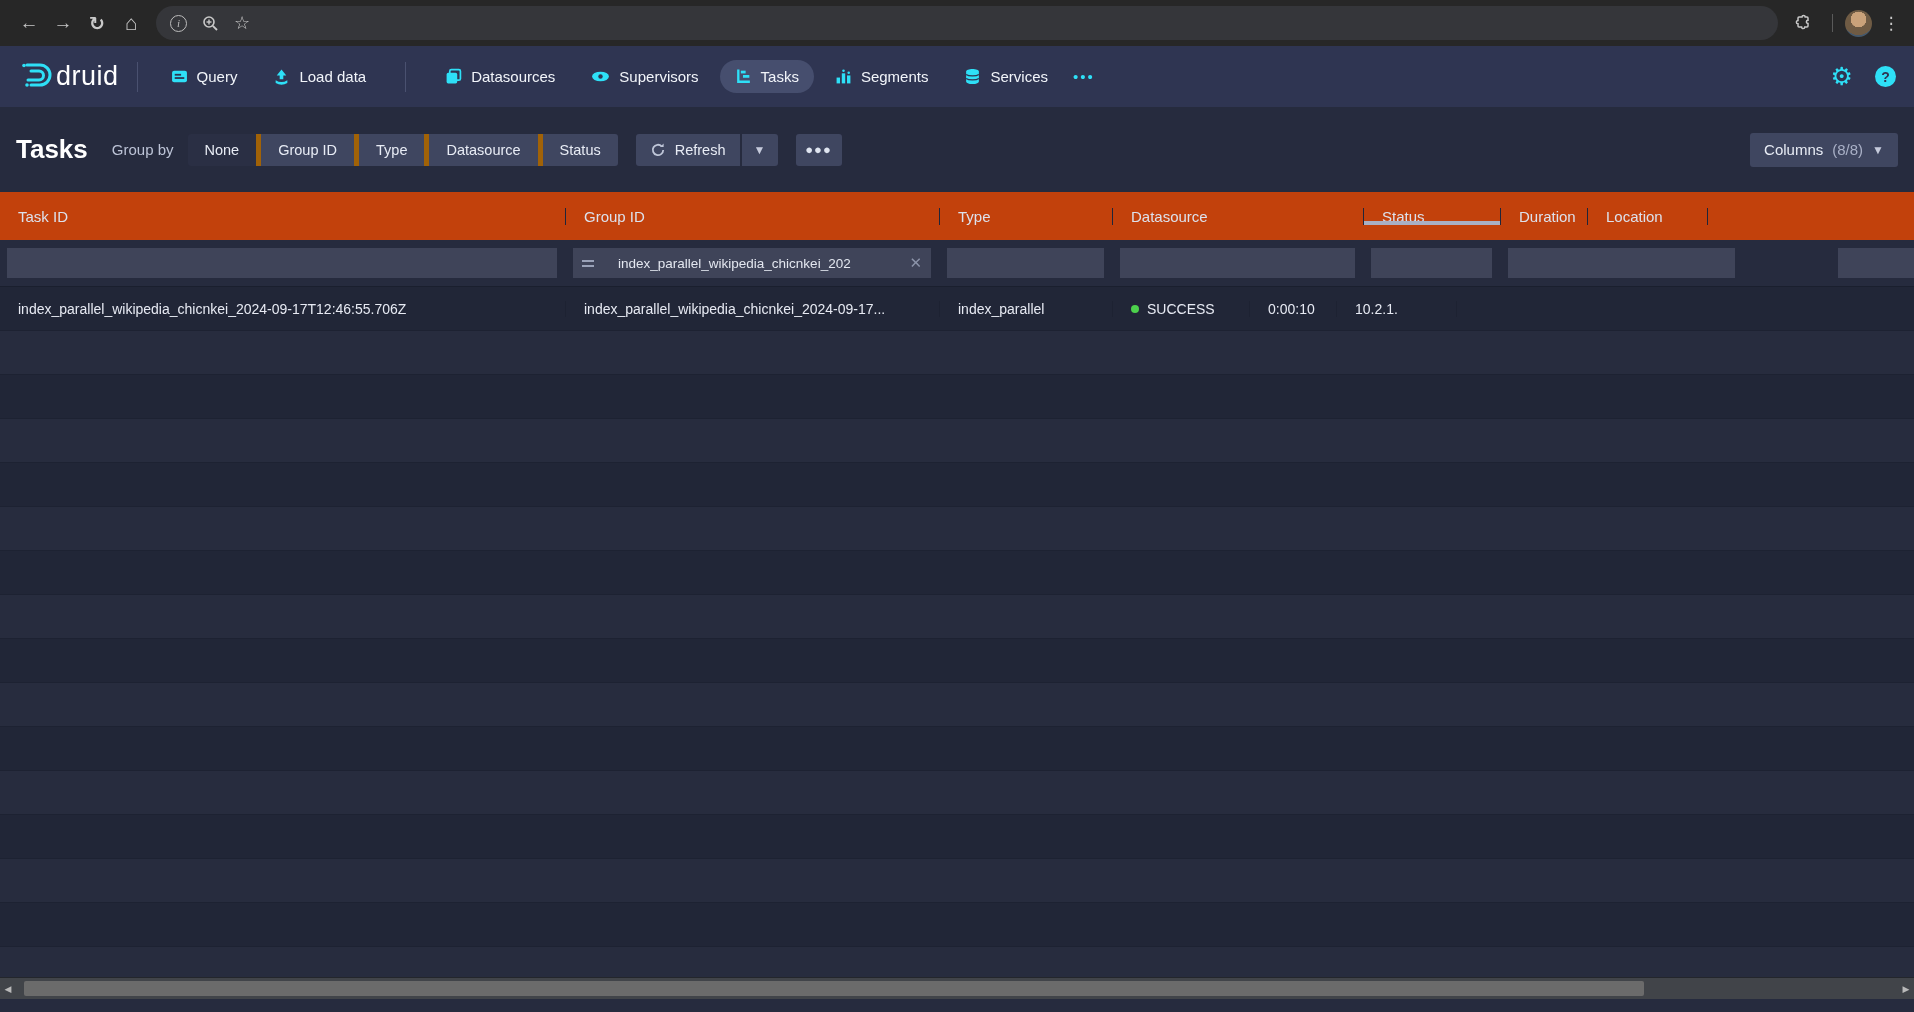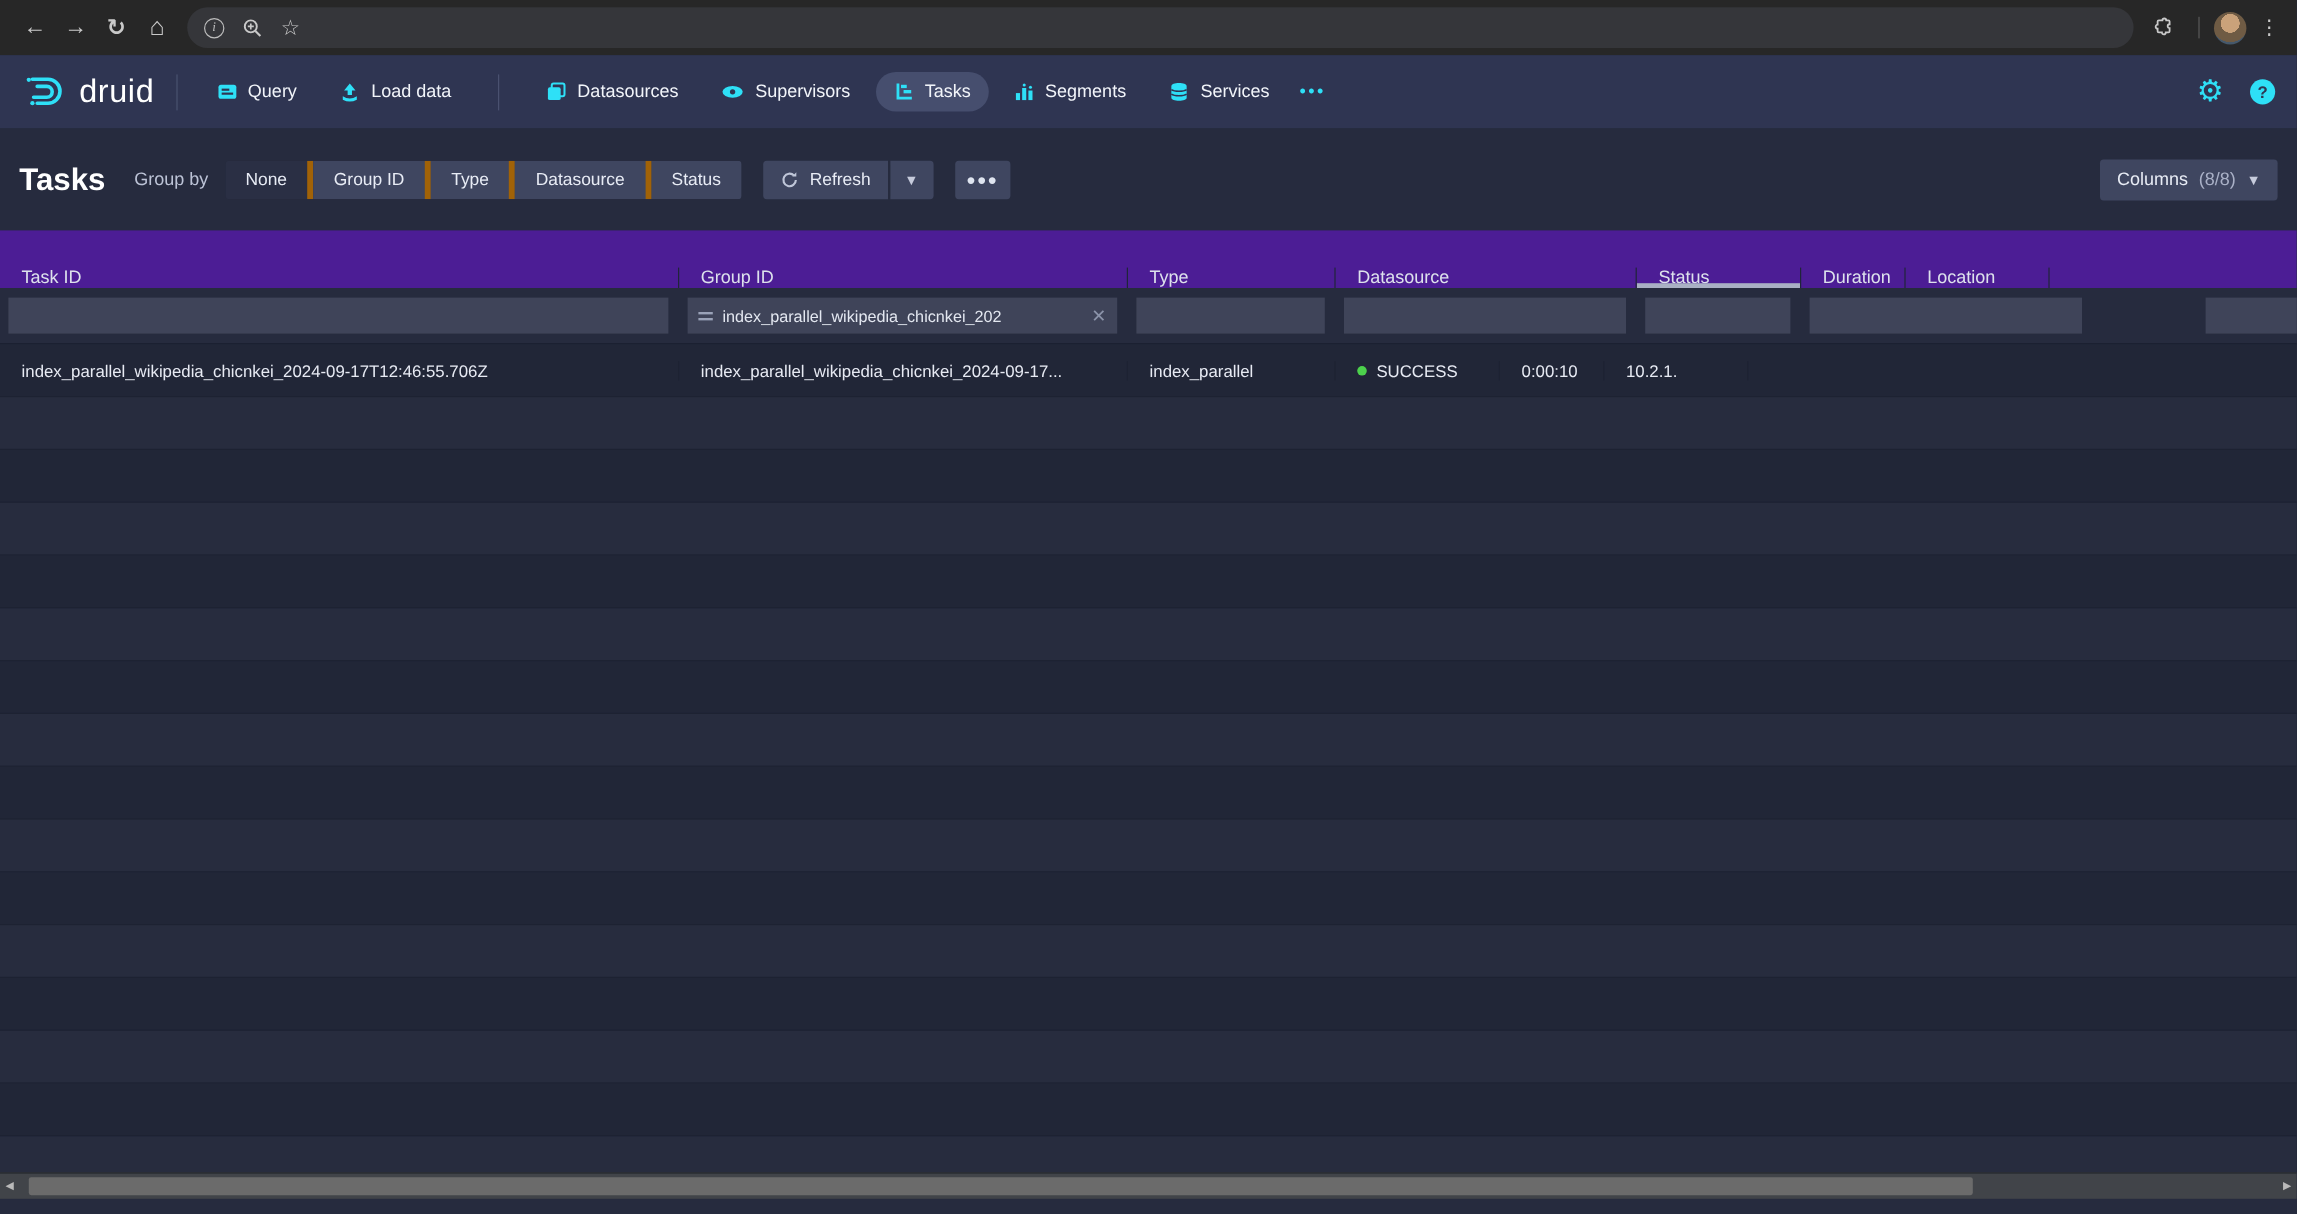--- a/index.html
+++ b/index.html
@@ -18,21 +18,21 @@
   .url-text { font-size:13.5px; color:#9aa0a6; white-space:nowrap; overflow:hidden; flex:1 1 auto; }
   .url-text b { color:#e8eaed; font-weight:400; }
   .pill-right { display:flex; align-items:center; gap:6px; flex:0 0 auto; }
   .chrome-right { display:flex; align-items:center; gap:8px; flex:0 0 auto; }
   .vsep { width:1.5px; height:18px; background:#5a5a5a; margin:0 4px; }
   .avatar { width:27px; height:27px; border-radius:50%;
     background:radial-gradient(circle at 50% 35%, #caa27a 0 35%, #6f5b44 36% 70%, #45586b 71%); }
 
   
   .navbar { height:61px; background:#2f3552; display:flex; align-items:center; padding:0 18px; }
-  .logo-wrap { display:flex; align-items:flex-end; gap:10px; }
+  .logo-wrap { display:flex; align-items:flex-start; gap:0; }
   .brand { color:#ffffff; font-size:27px; letter-spacing:0.5px; }
   .nav-div { width:1px; height:30px; background:#4a5170; margin:0 18px; }
   .nav-items { display:flex; align-items:center; gap:6px; }
   .nav-item { display:flex; align-items:center; gap:9px; padding:8px 15px; border-radius:19px;
     color:#f2f5fa; font-size:15px; cursor:pointer; }
   .nav-item.active { background:#464e6e; }
   .nav-item svg { display:block; }
   .nav-more { color:#2ee0f7; font-size:15px; letter-spacing:2px; padding:8px 10px; }
   .nav-right { margin-left:auto; display:flex; align-items:center; gap:22px; }
   .gear { color:#2ee0f7; font-size:25px; line-height:1; }
@@ -54,30 +54,30 @@
   .split-btn .btn.main { border-radius:3px 0 0 3px; }
   .split-btn .caret-seg { width:36px; justify-content:center; border-radius:0 3px 3px 0;
     margin-left:2px; padding:0; }
   .more-btn { margin-left:18px; width:46px; justify-content:center; color:#dfe5f0;
     letter-spacing:1px; font-size:13px; }
   .columns-btn { margin-left:auto; height:34px; font-size:15px; }
   .muted { color:#a9b0c6; }
   .caret { color:#c6cbdc; font-size:12px; }
 
   
-  .thead { display:flex; height:48px; background:#4c1d95; align-items:flex-end; }
+  .thead { display:flex; height:48px; background:#c2410c; align-items:center; }
   .th { display:flex; align-items:center; padding-left:18px; color:#dde1ec; font-size:15px;
     border-right:1px solid #20253a; position:relative; flex:0 0 auto; overflow:hidden; white-space:nowrap; }
   .sort-underline { position:absolute; left:0; bottom:0; height:4px; width:100%; background:#a9b0c4; }
   .frow { display:flex; height:47px; background:#262b3e; align-items:center;
     border-bottom:1px solid #1a1f2e; }
   .fc { height:100%; display:flex; align-items:center; padding:0 8px 0 7px;
     border-right:1px solid transparent; flex:0 0 auto; overflow:hidden; }
   .filter-box { flex:1 1 auto; height:30px; background:#3f4459; border-radius:0; display:flex;
-    align-items:center; padding:0 9px; gap:8px; min-width:0; }
+    align-items:center; padding:0 9px; gap:24px; min-width:0; }
   .feq { display:flex; flex-direction:column; gap:3px; flex:0 0 auto; }
   .feq i { display:block; width:12px; height:2px; background:#9aa2b8; }
   .fval { color:#e3e7f0; font-size:13.5px; white-space:nowrap; overflow:hidden; flex:1 1 auto; }
   .fx { color:#8b93a9; font-size:15px; margin-left:auto; flex:0 0 auto; cursor:pointer; }
   .tbody { height:690px; overflow:hidden; background:#212637; }
   .trow { display:flex; height:44px; align-items:center; border-bottom:1px solid #1d2232; }
   .trow.alt { background:#272c3e; }
   .td { display:flex; align-items:center; padding-left:18px; color:#e7eaf3; font-size:14px;
     border-right:1px solid #1d2232; flex:0 0 auto; overflow:hidden; white-space:nowrap; }
   .dot { width:8px; height:8px; border-radius:50%; margin-right:8px; flex:0 0 auto; }

